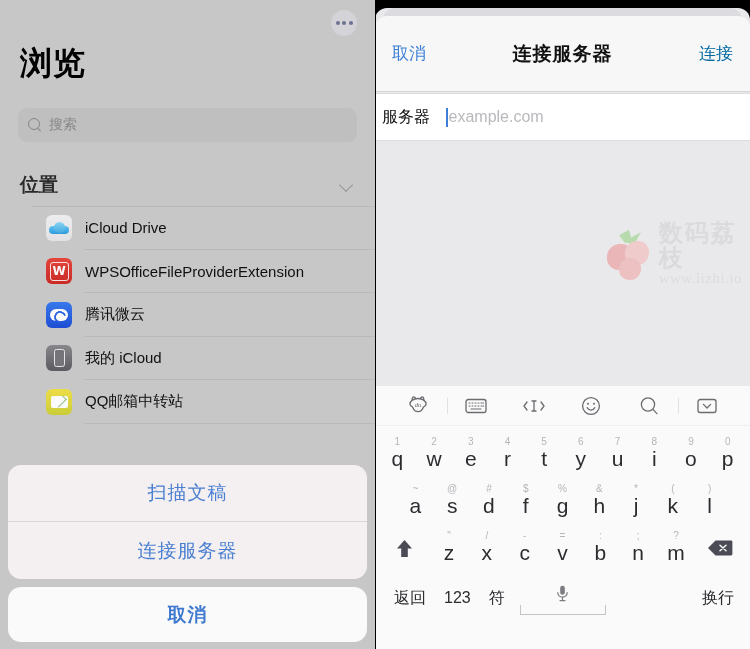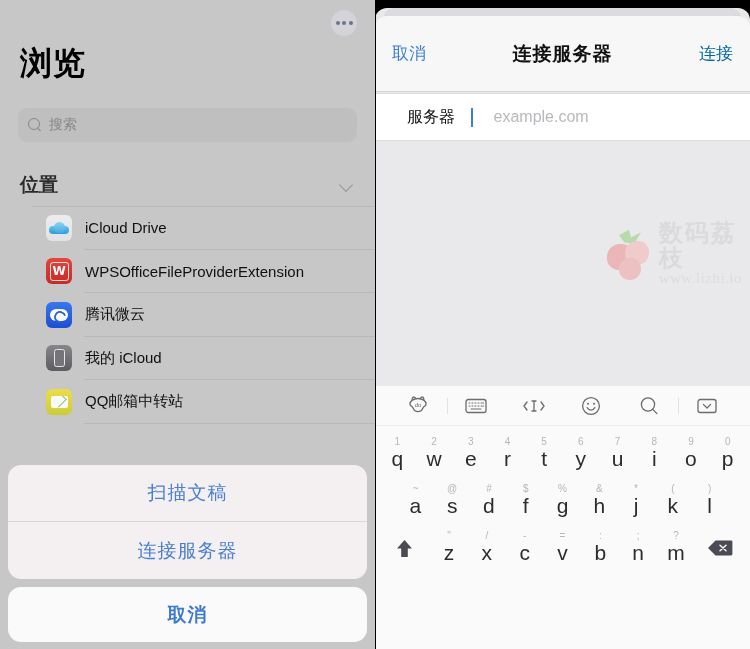--- a/index.html
+++ b/index.html
@@ -173,25 +173,25 @@
     padding:0 17px;
     border-bottom:1px solid #d4d4d6;
   }
   .nav-cancel { font-size:17px; color:#3d7fd6; }
   .nav-title  { font-size:19px; font-weight:bold; color:#111; letter-spacing:1px;}
   .nav-connect{ font-size:17px; color:#0369a1; }
 
   .form-area { position:absolute; left:0; top:85px; width:375px; }
   .form-row {
     height:48px; background:#fff;
-    display:flex; align-items:center; padding-left:32px;
+    display:flex; align-items:center; padding-left:7px;
     border-top:1px solid #dcdcde; border-bottom:1px solid #dcdcde;
   }
   .form-label { font-size:16px; color:#111; width:64px; flex:0 0 auto; font-weight:500;}
-  .form-input-wrap { position:relative; display:flex; align-items:center;gap:20px; }
+  .form-input-wrap { position:relative; display:flex; align-items:center; }
   .caret { width:1.5px; height:19px; background:#3d7fd6; margin-right:1px; }
   .form-placeholder { font-size:16px; color:#b9b9bd; }
 
   
   .watermark {
     position:absolute; left:230px; top:212px;
     display:flex; align-items:center; gap:8px;
     opacity:.55;
   }
   .wm-logo { width:52px; height:52px; position:relative; }
@@ -558,20 +558,34 @@
                 <span class="main">m</span>
               </div>
             <div class="del-key">
               <svg class="del-ico" viewBox="0 0 26 18">
                 <path d="M8.5 1.5H24c.8 0 1.4.6 1.4 1.4v12.2c0 .8-.6 1.4-1.4 1.4H8.5L1 9z" fill="#4b4b55"></path>
                 <path d="M13 6.2l6 5.6M19 6.2l-6 5.6" stroke="#fafafa" stroke-width="1.5" stroke-linecap="round" fill="none"></path>
               </svg>
             </div>
           </div>
 
+          <div class="kb-bottom">
+            <span class="kb-b-item">返回</span>
+            <span class="kb-b-item">123</span>
+            <span class="kb-b-item">符</span>
+            <div class="space-wrap">
+              <svg class="mic-ico" viewBox="0 0 13 17">
+                <rect x="4.2" y="0.8" width="4.6" height="9" rx="2.3" fill="#7b7b82"></rect>
+                <path d="M1.8 7.6c0 2.6 2.1 4.6 4.7 4.6s4.7-2 4.7-4.6" stroke="#7b7b82" stroke-width="1.2" fill="none" stroke-linecap="round"></path>
+                <path d="M6.5 12.4v2.6M4 15.6h5" stroke="#7b7b82" stroke-width="1.2" stroke-linecap="round"></path>
+              </svg>
+              <span class="space-bar"></span>
+            </div>
+            <span class="kb-b-right">换行</span>
+          </div>
 
         </div>
       </div>
 
     </div>
   </div>
 
 </div>
 
 </body></html>

